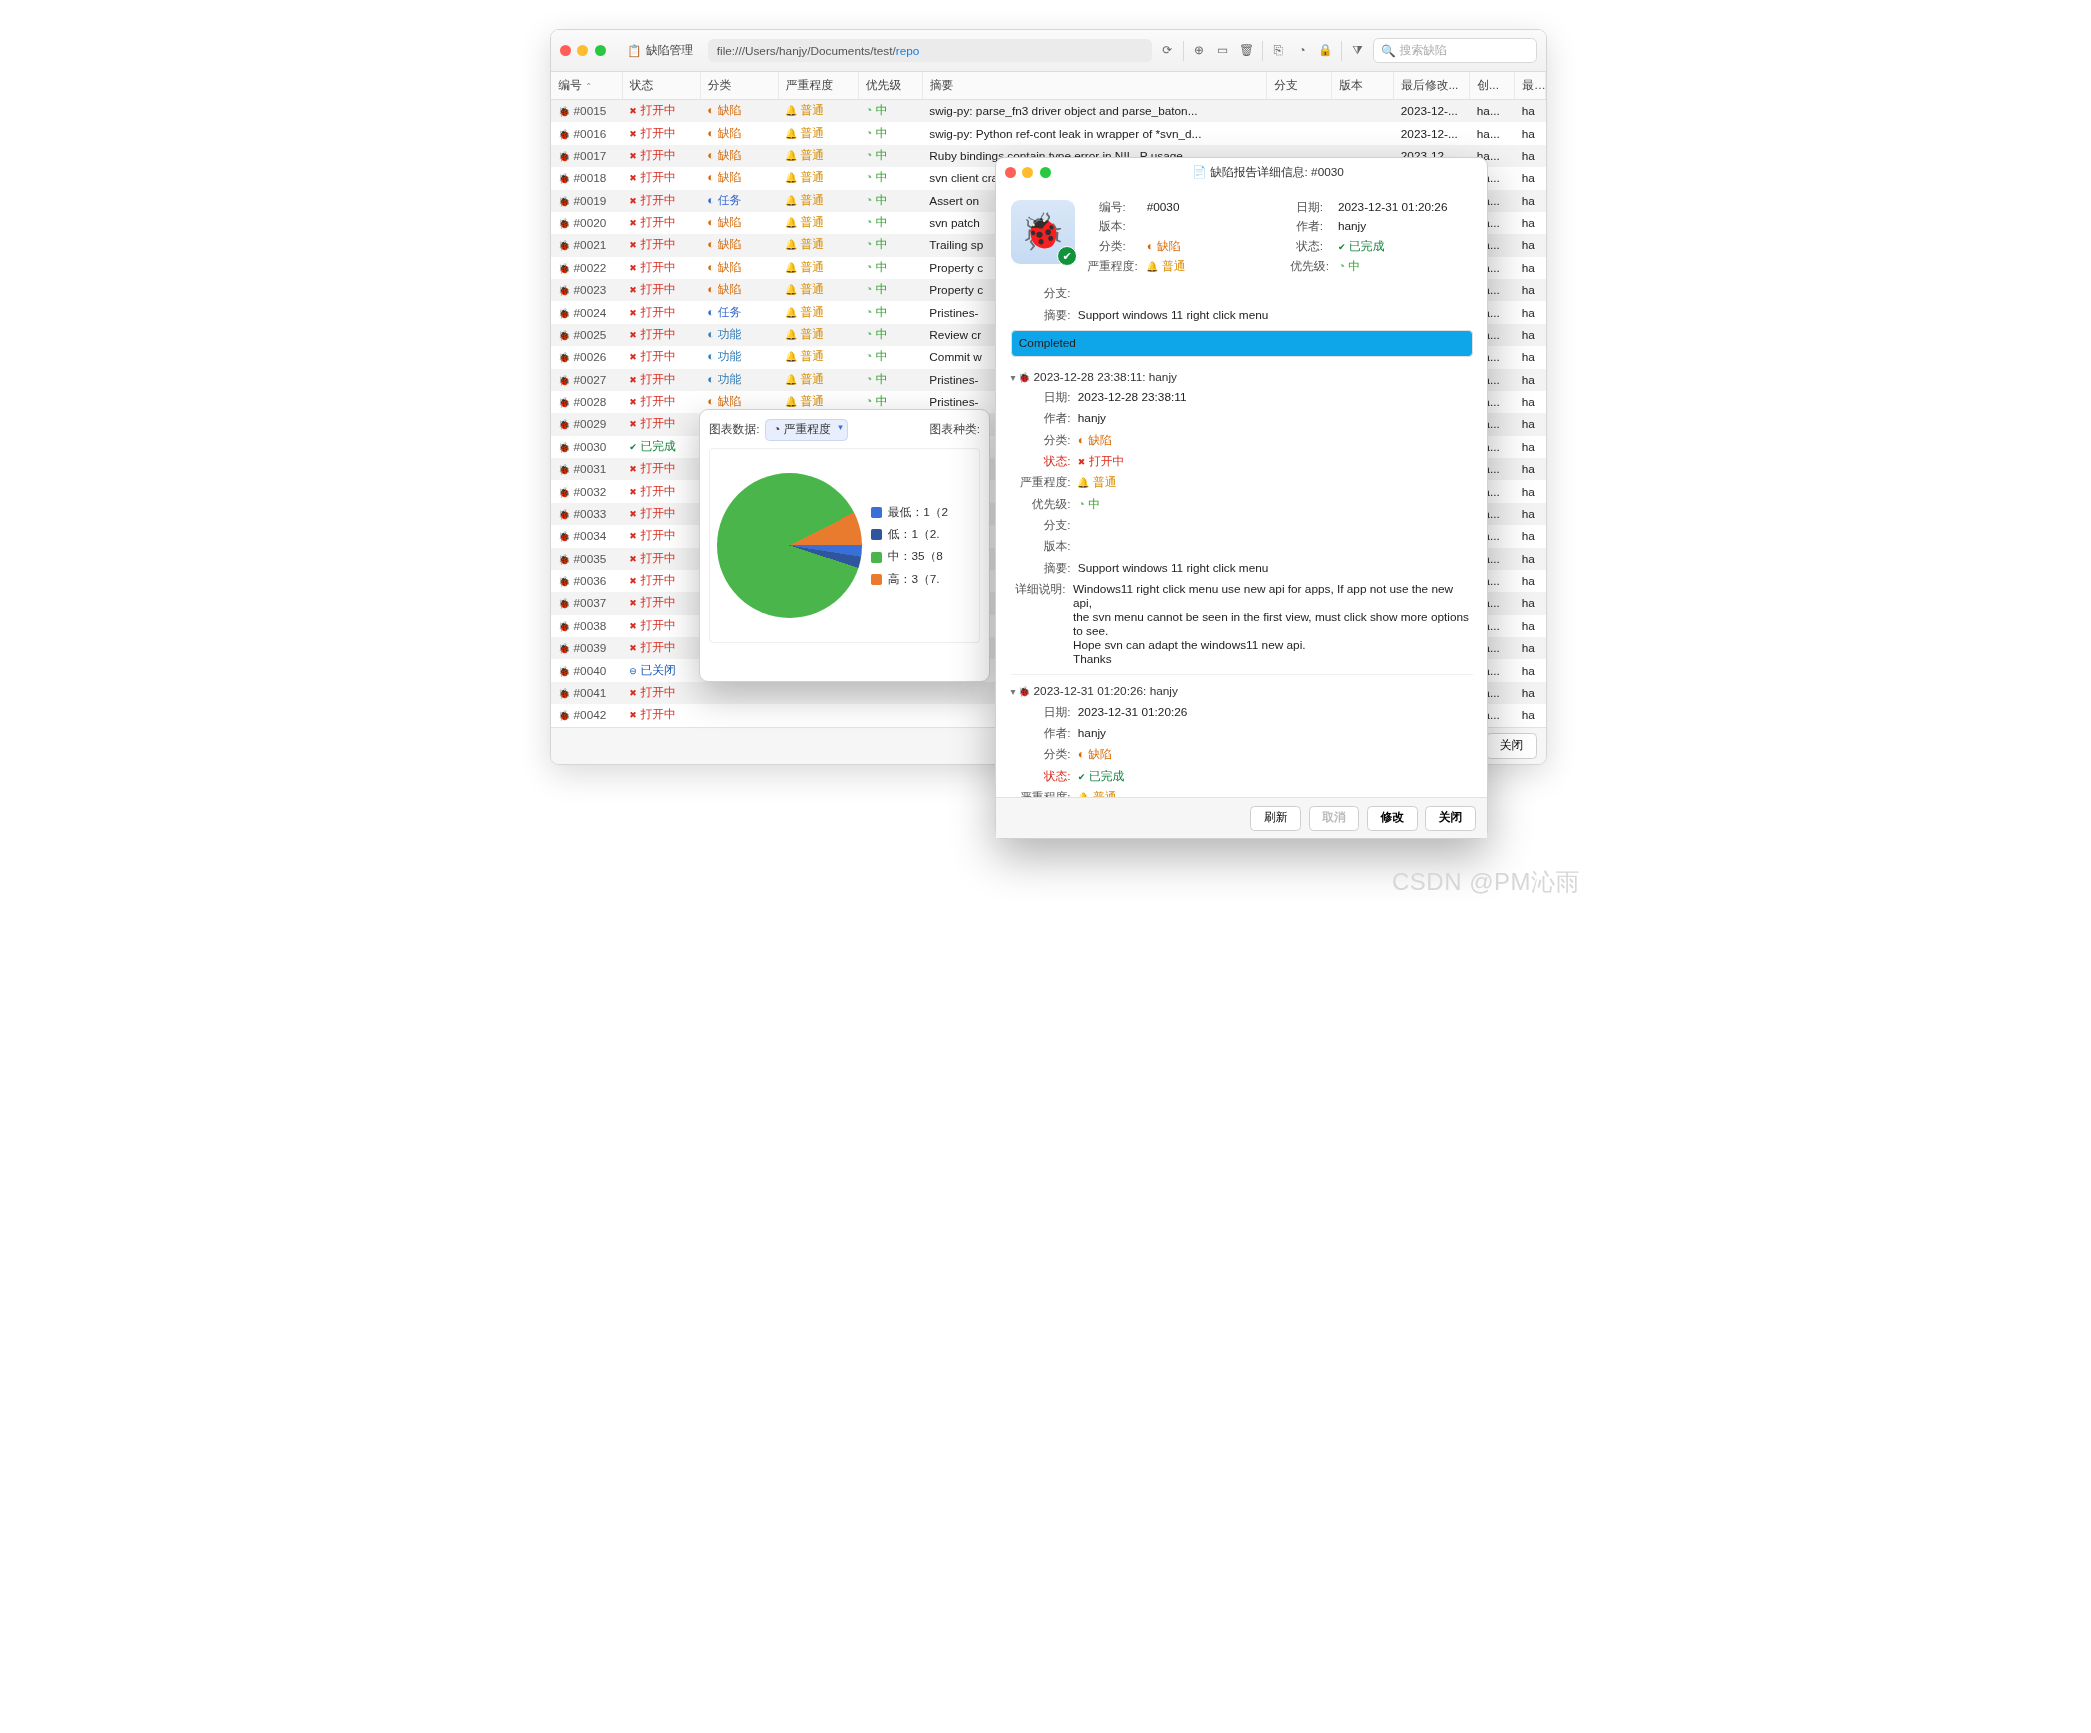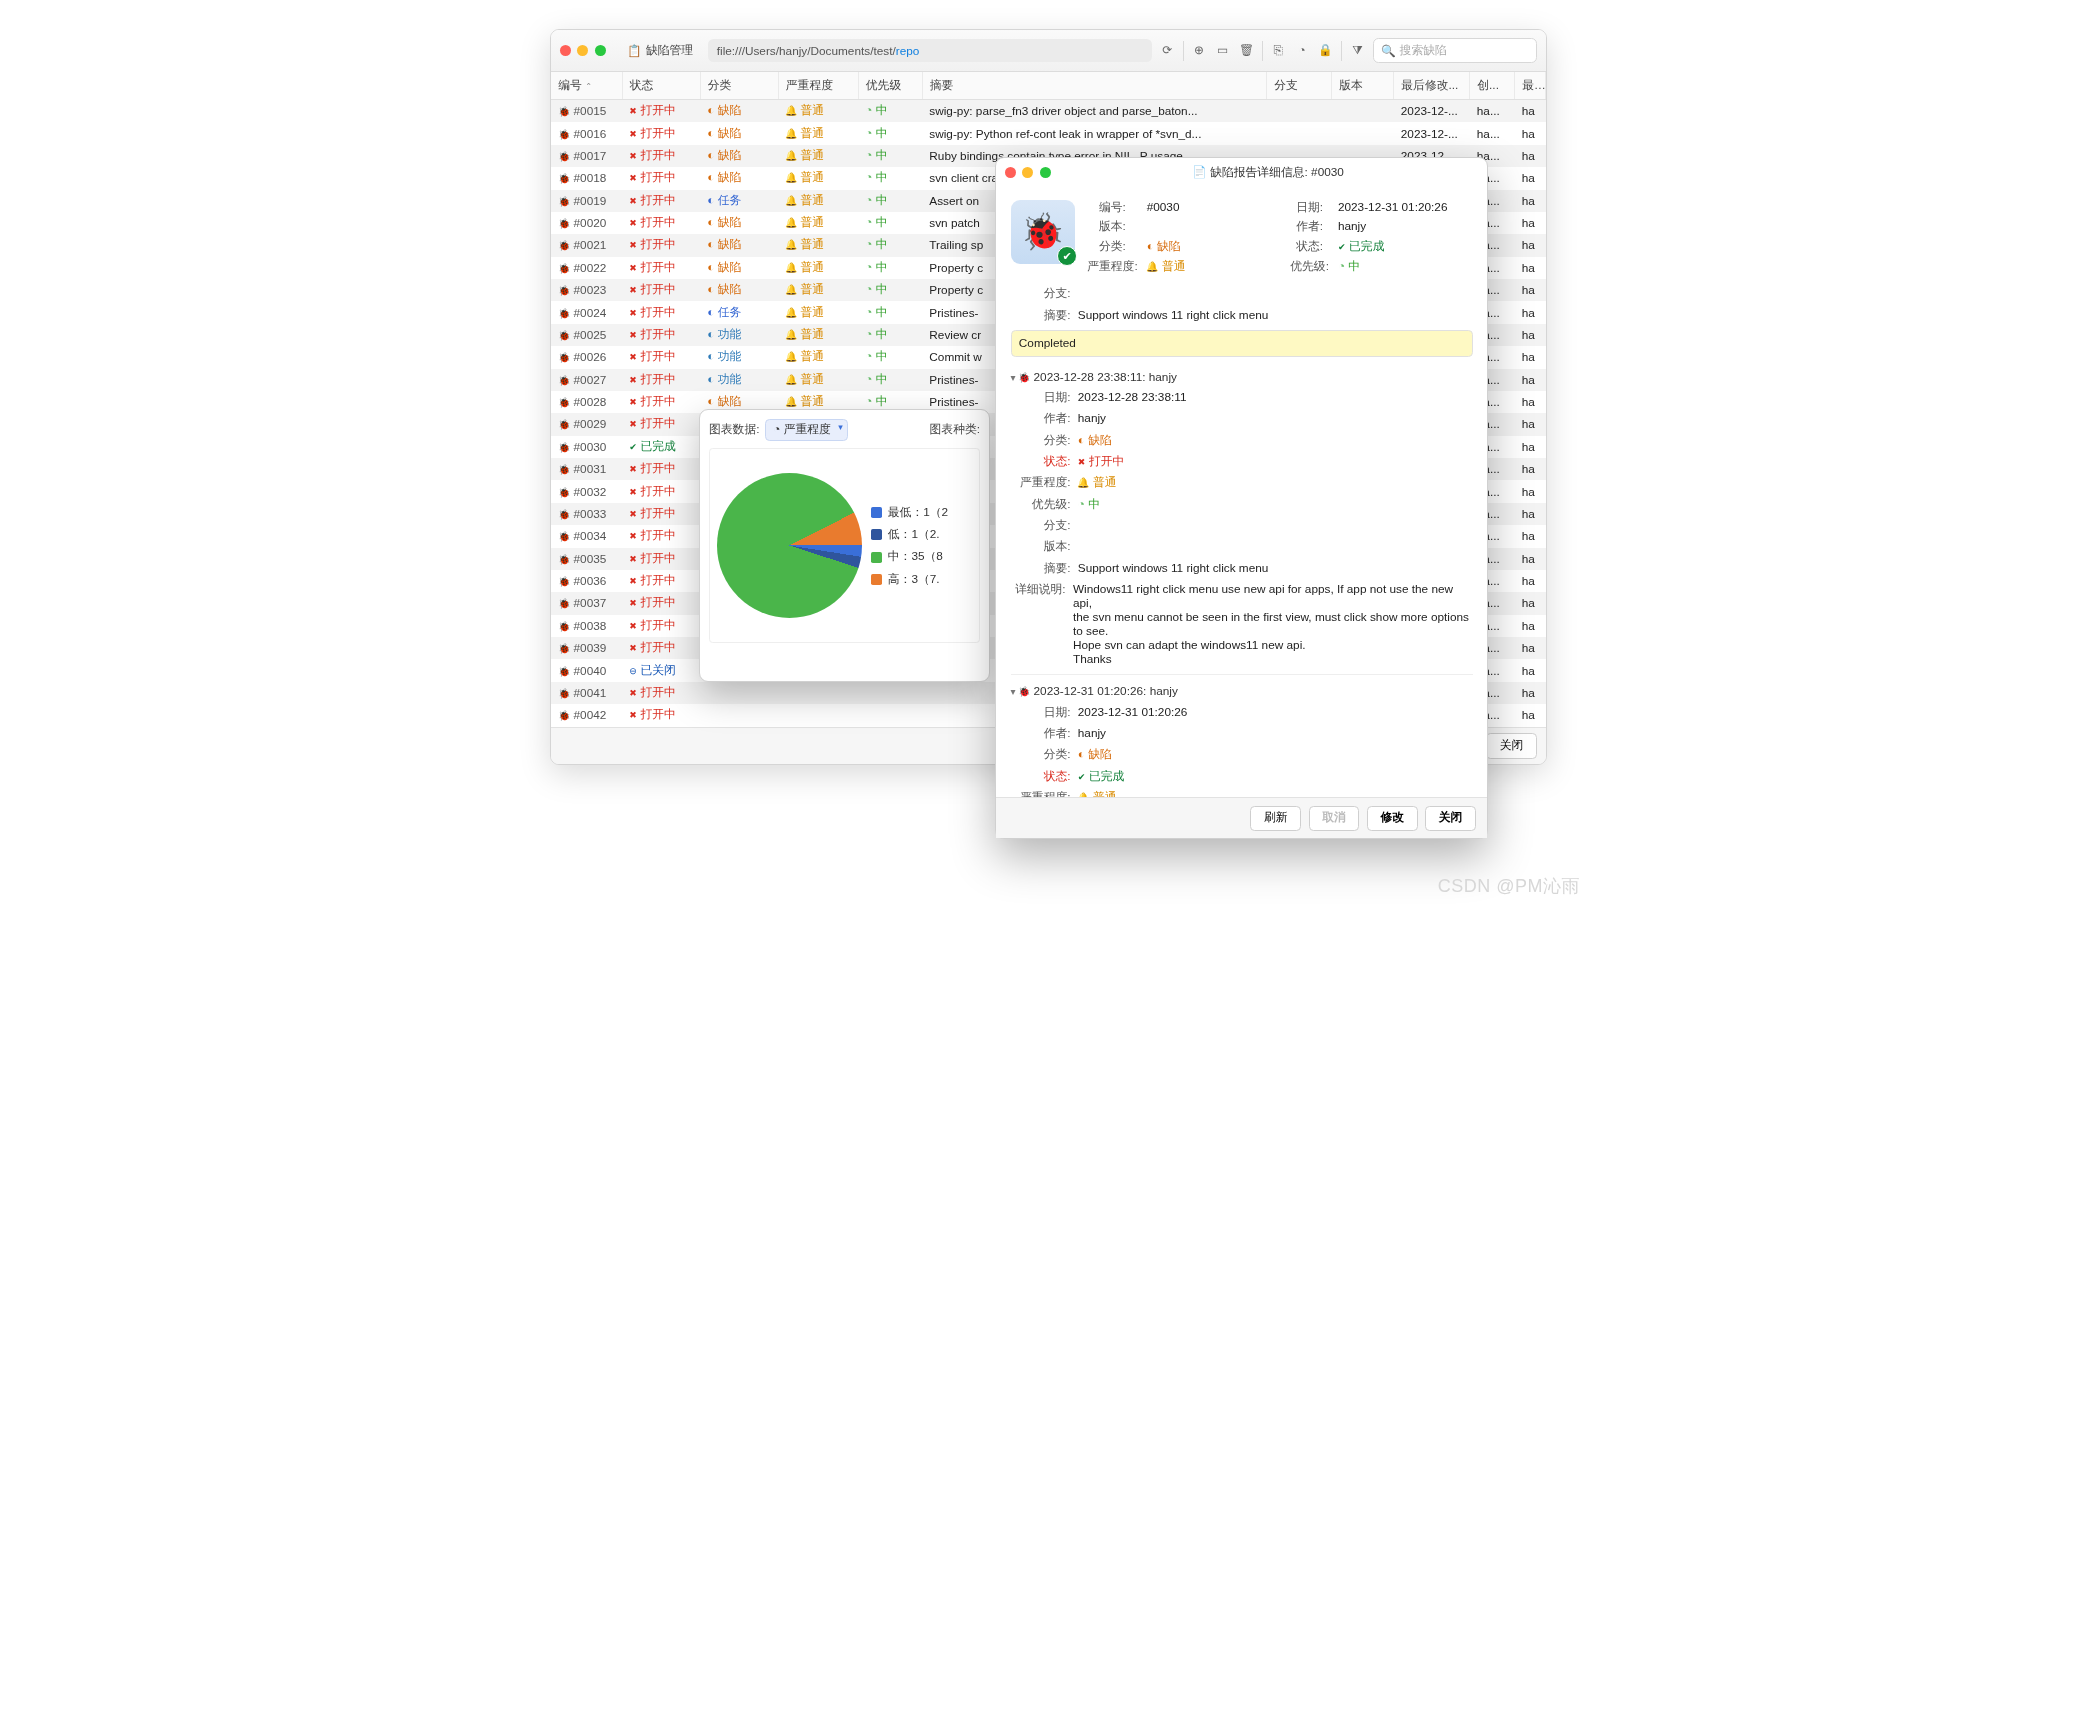--- a/index.html
+++ b/index.html
@@ -60,29 +60,29 @@
   
   .detail { position:absolute; left:495px; top:157px; width:493px; height:682px; background:#fff; border:0.9px solid #d0d0d0; border-radius:9px; box-shadow:0 18px 45px rgba(0,0,0,.3); display:flex; flex-direction:column; }
   .detail .titlebar { height:29px; display:flex; align-items:center; padding:0 9px; font-size:11.8px; font-weight:500; color:#333; }
   .detail .titlebar .title { flex:1; text-align:center; }
   .detail-body { flex:1; overflow-y:auto; padding:7.3px 14.5px; font-size:11.8px; }
   .detail-head { display:flex; gap:12.7px; padding:5.5px 0 9px; }
   .bug-icon { width:64px; height:64px; border-radius:9px; background:linear-gradient(#d9e7f7,#c5dbf3); display:flex; align-items:center; justify-content:center; position:relative; font-size:36px; color:#e97b2e;}
   .bug-icon::after { content:"✔"; position:absolute; right:-2.7px; bottom:-2.7px; width:18px; height:18px; background:#12923c; color:#fff; border-radius:50%; font-size:11px; display:flex; align-items:center; justify-content:center; border:1.8px solid #fff;}
   .kv-grid { display:grid; grid-template-columns:auto 1fr auto 1fr; column-gap:9px; row-gap:3.6px; font-size:11.8px;}
   .kv-grid .k { color:#555; text-align:center; }
-  .box { border:0.9px solid #e0e0e0; border-radius:4.5px; padding:5.5px 7.3px; margin:3.6px 0 9px; background:#fef9c3;}
+  .box { border:0.9px solid #e0e0e0; border-radius:4.5px; padding:5.5px 7.3px; margin:3.6px 0 9px; background:#0ea5e9;}
   .section-row { display:flex; gap:7.3px; padding:2.7px 0;}
   .section-row .k { width:60px; text-align:right; color:#555;}
   .hist-item { border-bottom:0.9px solid #eee; margin-bottom:5.5px; padding-bottom:5.5px;}
   .hist-title { font-weight:500; color:#333; padding:3.6px 0;}
   .hist-title::before { content:"▾ 🐞 "; color:#777; font-size:10px;}
   .detail-footer { border-top:0.9px solid #e2e2e2; background:#f6f6f6; padding:7.3px 11px; display:flex; justify-content:flex-end; }
 
-  .watermark { position:absolute; right:11px; bottom:7.3px; font-size:18px; color:#d7d7d7; font-weight:400; letter-spacing:0.5px;}
+  .watermark { position:absolute; right:11px; bottom:7.3px; font-size:24px; color:#d7d7d7; font-weight:400; letter-spacing:0.5px;}
 </style>
 </head>
 <body>
 <div id="canvas">
 
 <div class="main-window">
   <div class="toolbar">
     <div class="traffic">
       <span class="dot red"></span>
       <span class="dot yellow"></span>

